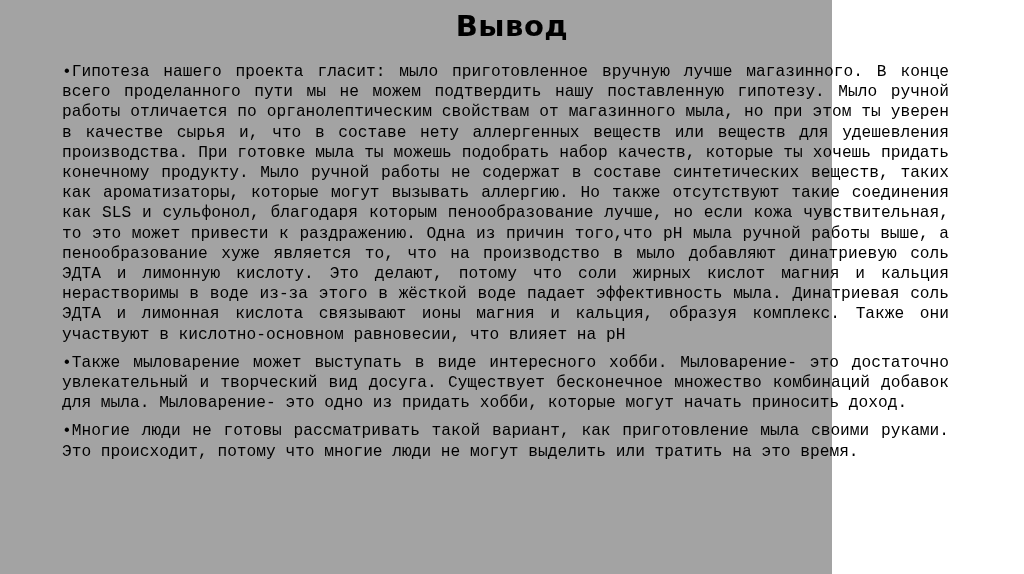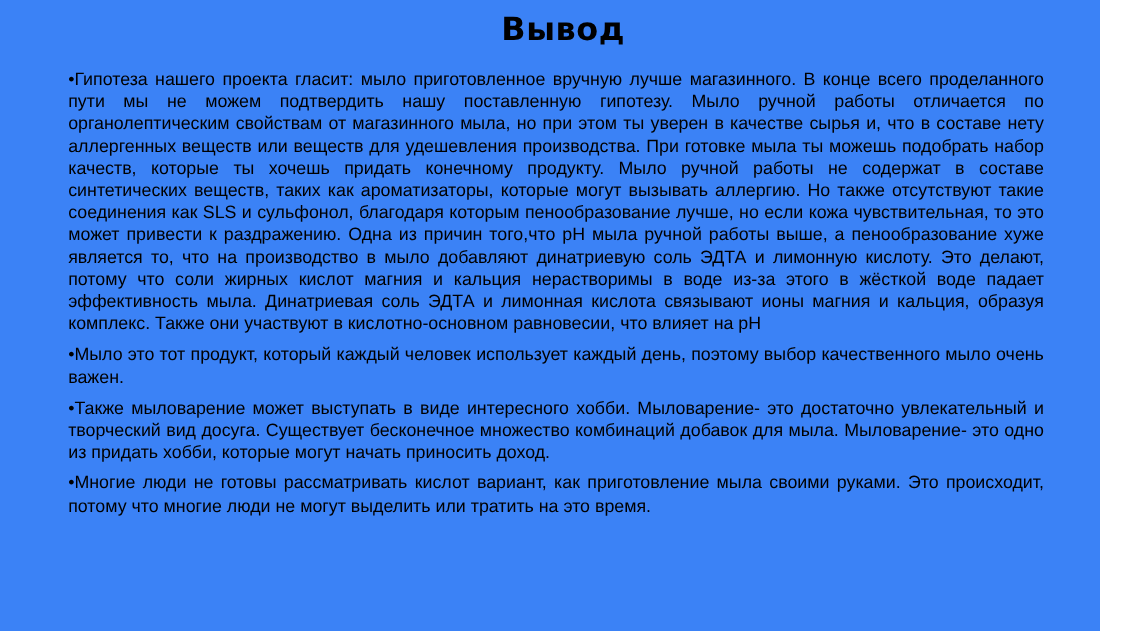--- a/index.html
+++ b/index.html
@@ -11,23 +11,23 @@
       width: 1024px;
       height: 574px;
       overflow: hidden;
       position: relative;
       font-family: "Liberation Sans", sans-serif;
       color: #000000;
     }
     .slide {
       position: absolute;
       left: 0; top: 0;
-      width: 1000px;
+      width: 832px;
       height: 574px;
-      background: #3b82f6;
+      background: #a3a3a3;
     }
     .title {
       position: absolute;
       top: 6px;
       left: 0;
       width: 1024px;
       text-align: center;
       font-family: "DejaVu Sans", sans-serif;
       font-weight: bold;
       font-size: 29px;
@@ -39,33 +39,33 @@
       left: 62px;
       top: 62px;
       width: 887px;
       font-size: 16.2px;
       line-height: 20.2px;
     }
     .para {
       margin: 0 0 8px 0;
       text-align: justify;
       text-align-last: left;
+      font-family: Liberation Mono, monospace;
     }
     .para .bullet {
       display: inline;
     }
   </style>
 </head>
 <body>
 
 <div class="slide">
   <div class="title">Вывод</div>
 
   <div class="content">
     <p class="para"><span class="bullet">•</span><span>Гипотеза нашего проекта гласит: мыло приготовленное вручную лучше магазинного. В конце всего проделанного пути мы  не можем подтвердить нашу поставленную гипотезу. Мыло ручной работы отличается по органолептическим свойствам  от магазинного мыла, но при этом ты уверен в качестве сырья и, что в составе нету аллергенных веществ или веществ для удешевления производства. При готовке мыла ты можешь подобрать набор качеств, которые ты хочешь придать конечному продукту. Мыло ручной работы  не содержат в составе синтетических веществ, таких как ароматизаторы, которые могут вызывать аллергию. Но также отсутствуют  такие соединения как SLS и сульфонол, благодаря которым пенообразование лучше, но если кожа чувствительная, то это может привести к раздражению. Одна из причин того,что pH мыла ручной работы выше, а пенообразование хуже является то, что на производство в мыло добавляют динатриевую соль ЭДТА и лимонную кислоту. Это делают, потому что соли жирных кислот магния и кальция нерастворимы в воде из-за этого в жёсткой воде падает эффективность мыла. Динатриевая соль ЭДТА  и лимонная кислота связывают ионы магния и кальция, образуя комплекс. Также они участвуют в кислотно-основном равновесии, что влияет на pH</span></p>
 
-    <p class="para"><span class="bullet">•</span><span>Мыло это тот продукт, который каждый человек использует каждый день, поэтому выбор качественного мыло очень важен.</span></p>
 
     <p class="para"><span class="bullet">•</span><span>Также мыловарение может выступать в виде интересного хобби. Мыловарение- это достаточно увлекательный и творческий вид досуга. Существует бесконечное множество комбинаций добавок для мыла. Мыловарение- это одно из придать хобби, которые могут начать приносить доход.</span></p>
 
-    <p class="para"><span class="bullet">•</span><span>Многие люди не готовы рассматривать кислот вариант, как приготовление мыла своими руками. Это происходит, потому что многие люди не могут выделить или тратить на это время.</span></p>
+    <p class="para"><span class="bullet">•</span><span>Многие люди не готовы рассматривать такой вариант, как приготовление мыла своими руками. Это происходит, потому что многие люди не могут выделить или тратить на это время.</span></p>
   </div>
 </div>
 
 </body></html>

